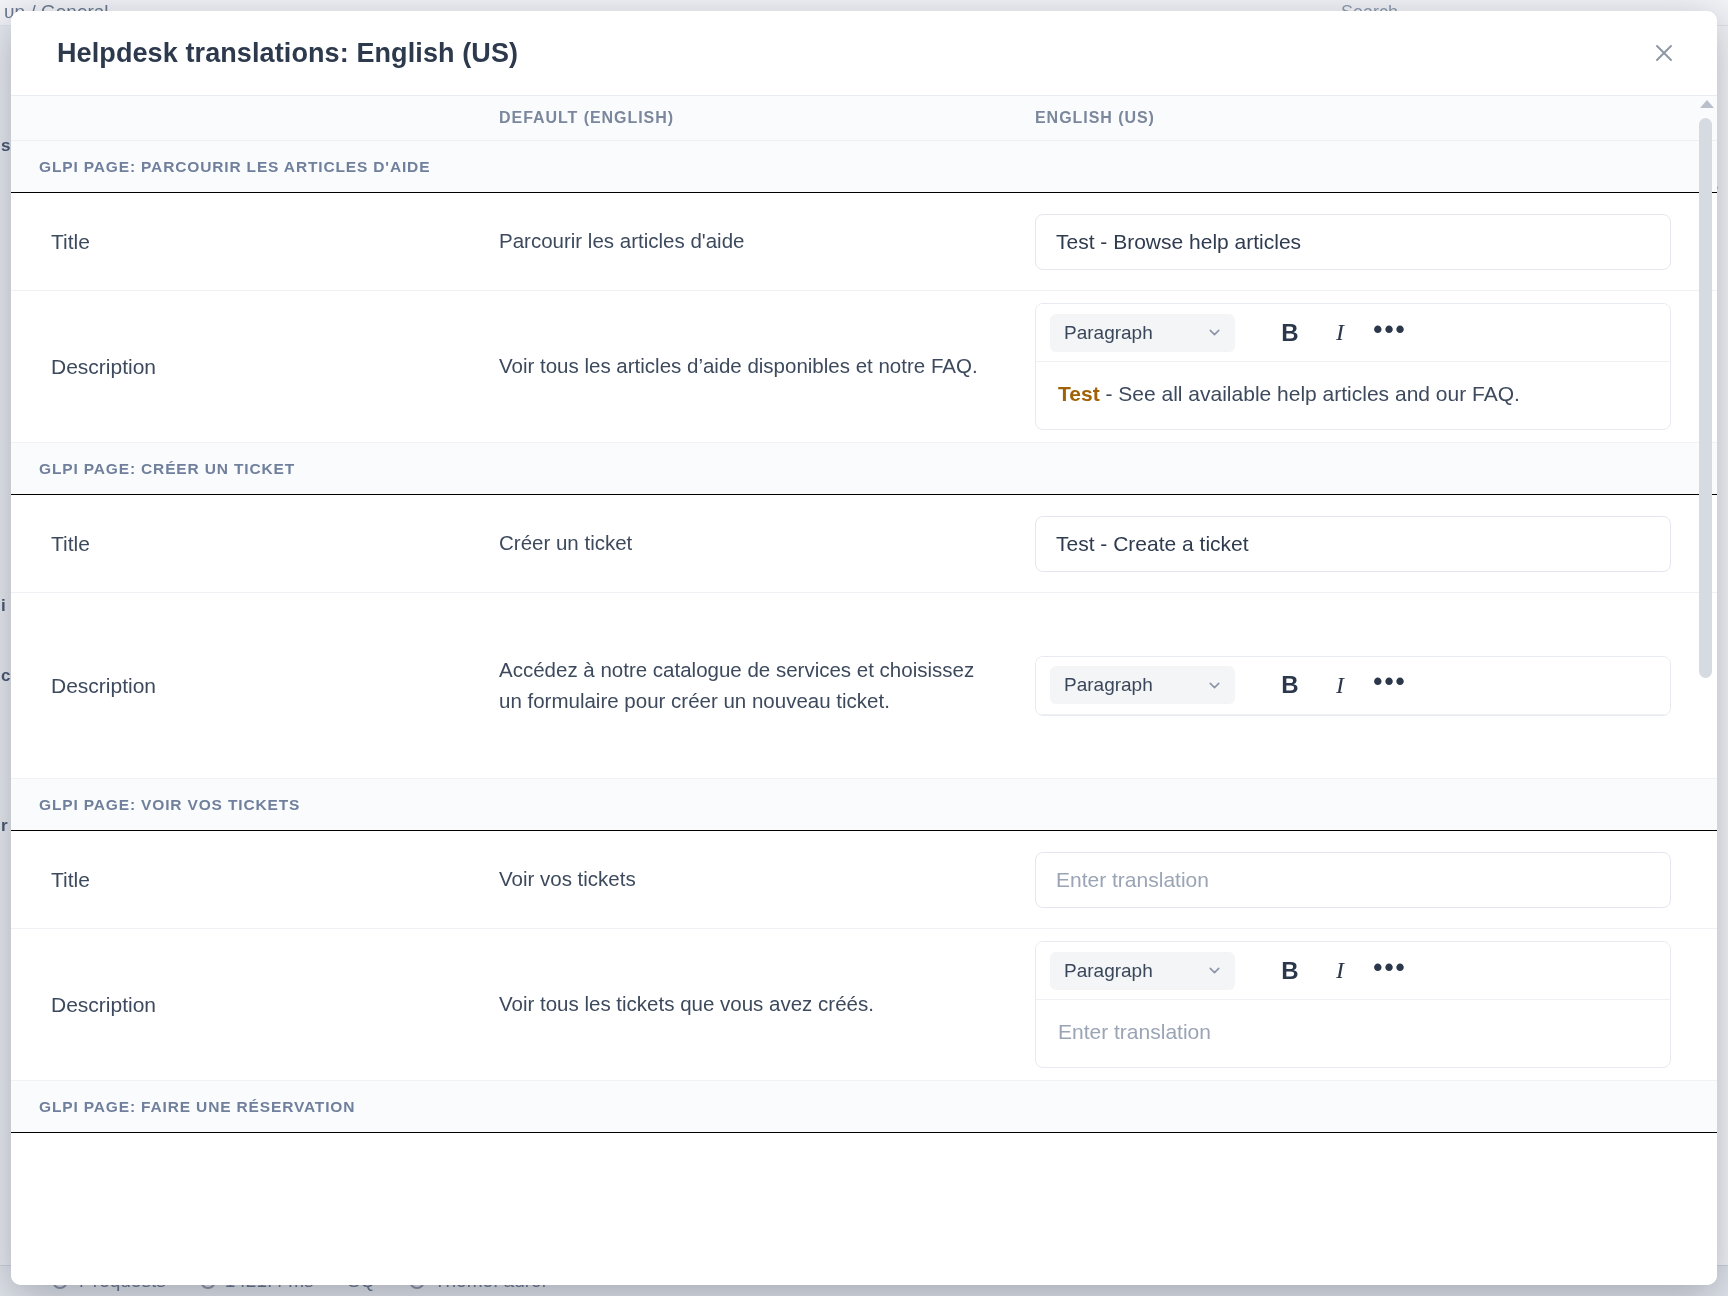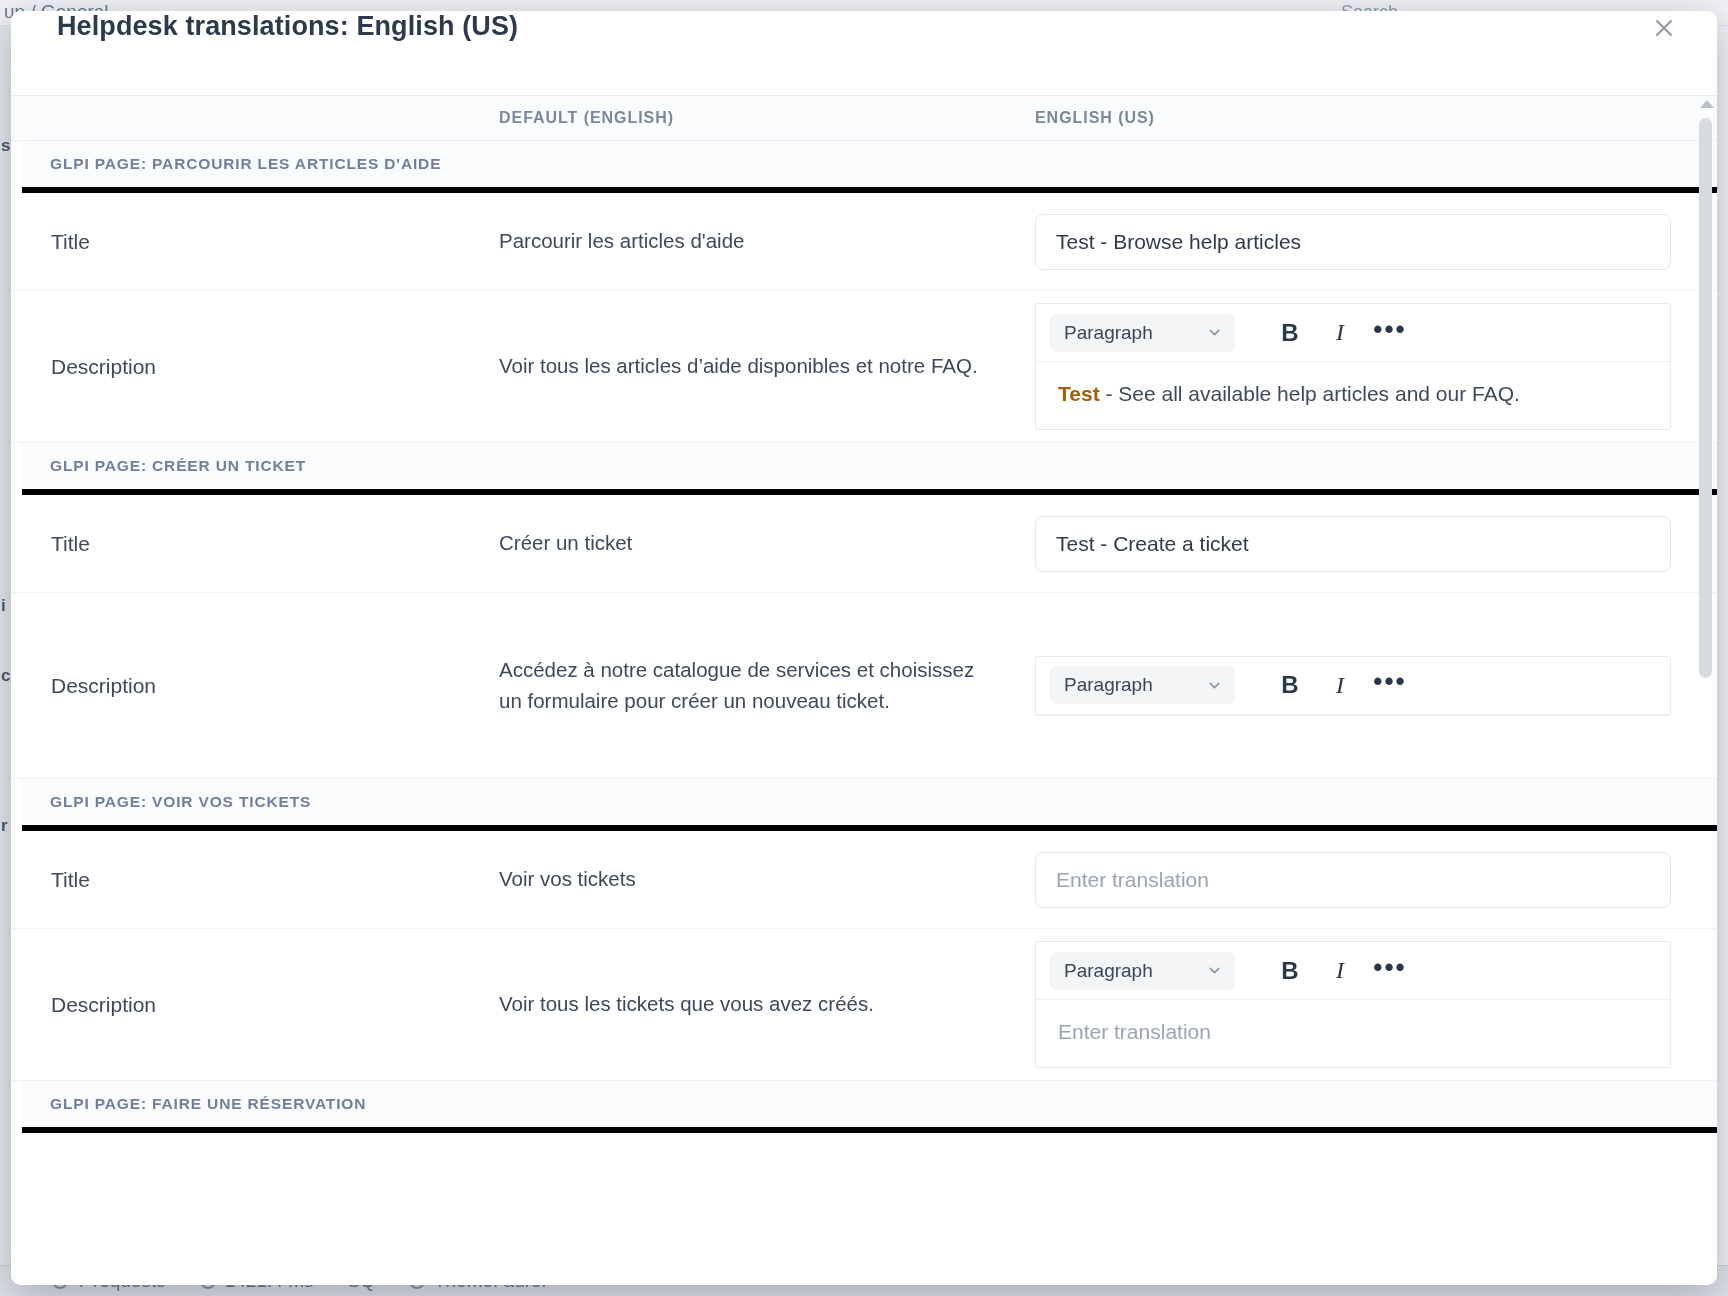--- a/index.html
+++ b/index.html
@@ -103,21 +103,21 @@
     box-shadow: 0 10px 42px rgba(10,15,30,.28);
     display: flex;
     flex-direction: column;
     overflow: hidden;
   }
 
   .modal-header {
     flex: 0 0 auto;
     height: 84px;
     display: flex;
-    align-items: flex-start;
+    align-items: center;
     padding: 0 36px 0 46px;
     background: #fff;
   }
   .modal-title {
     font-size: 27px;
     font-weight: 700;
     color: #2d3a4d;
     letter-spacing: .1px;
   }
   .close-btn {
@@ -152,26 +152,25 @@
   .c1 { width: 488px; flex: 0 0 488px; padding-left: 28px; }
   .c2 { width: 536px; flex: 0 0 536px; }
   .c3 { flex: 1 1 auto; }
 
   .section-head {
     height: 52px;
     display: flex;
     align-items: center;
     padding-left: 28px;
     background: #fafbfc;
-    border-bottom: 6px solid #000000;
+    border-bottom: 1px solid #000000;
     font-size: 15.5px;
     font-weight: 700;
     letter-spacing: .85px;
     color: #6f7f9c;
-    margin-left: 11px;
   }
 
   .row {
     display: flex;
     align-items: center;
     border-bottom: 1px solid #eff1f5;
     background: #fff;
   }
   .row.title-row  { min-height: 98px; }
   .row.desc-row   { min-height: 152px; }
@@ -205,21 +204,21 @@
     font-family: "Liberation Sans", sans-serif;
     font-size: 21px;
     color: #2f3b4e;
     outline: none;
   }
   .text-input::placeholder { color: #9aa4b5; }
 
   
   .rte {
     border: 1px solid #e7eaef;
-    border-radius: 2px;
+    border-radius: 8px;
     background: #fff;
     overflow: hidden;
   }
   .rte-toolbar {
     display: flex;
     align-items: center;
     height: 58px;
     padding: 0 16px 0 14px;
     gap: 8px;
     border-bottom: 1px solid #eef0f4;

